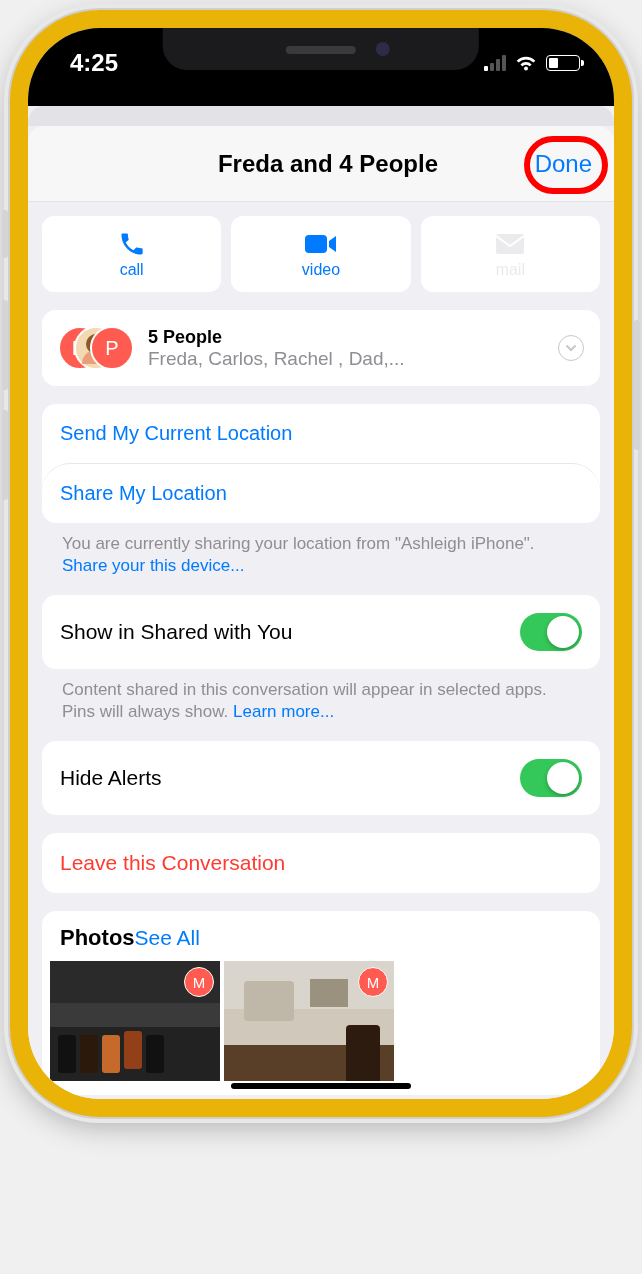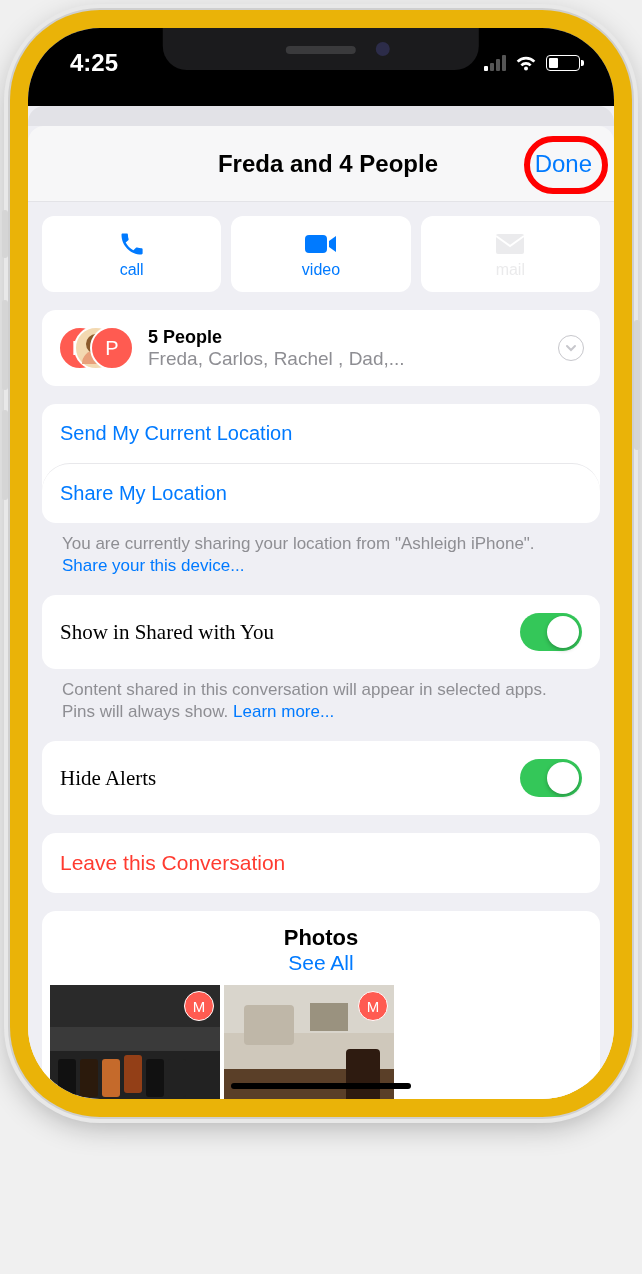--- a/index.html
+++ b/index.html
@@ -200,21 +200,21 @@
     padding: 10px 20px 0 20px;
     font-size: 17px;
     color:#8e8e93;
     line-height:1.3;
   }
   .footer-note .link { color:#007aff; }
 
   .setting-row {
     display:flex; align-items:center; justify-content:space-between;
     padding: 18px 18px;
-    font-size:21px; color:#000;font-family:Liberation Serif, serif;
+    font-size:21px; color:#000;
   }
 
   .leave-row {
     padding:18px 18px;
     font-size:21px; color:#ff3b30;
   }
 
   
   .toggle {
     width:62px; height:38px; background:#34c759; border-radius:19px; position:relative;
@@ -222,21 +222,20 @@
   .toggle::after {
     content:""; position:absolute; right:3px; top:3px;
     width:32px; height:32px; background:#fff; border-radius:50%;
     box-shadow:0 2px 4px rgba(0,0,0,0.25);
   }
 
   
   .photos-header {
     display:flex; justify-content:flex-start; align-items:center;
     padding: 14px 18px 4px 18px;
-    flex-direction: column;
   }
   .photos-header .title { font-size:22px; font-weight:700; }
   .photos-header .see-all { font-size:21px; color:#007aff; }
   .photo-grid {
     display:flex; gap:4px; padding: 6px 8px 14px 8px;
   }
   .photo {
     width:170px; height:120px; position:relative; overflow:hidden;
     background:#555;
   }

